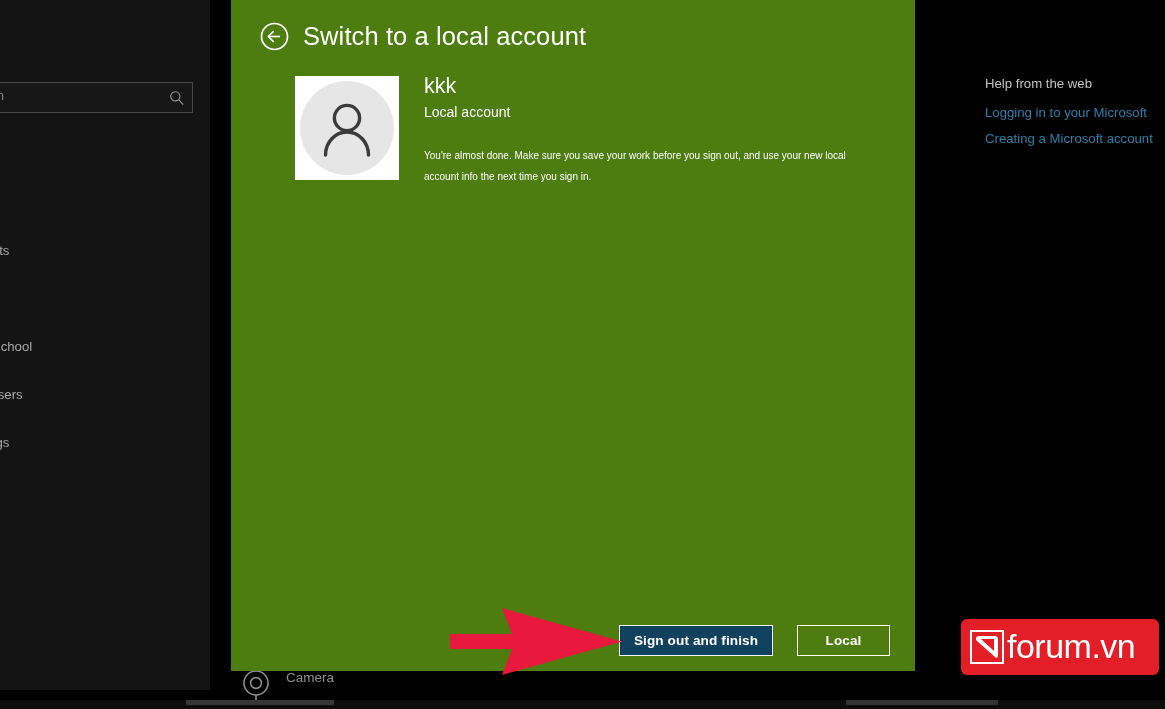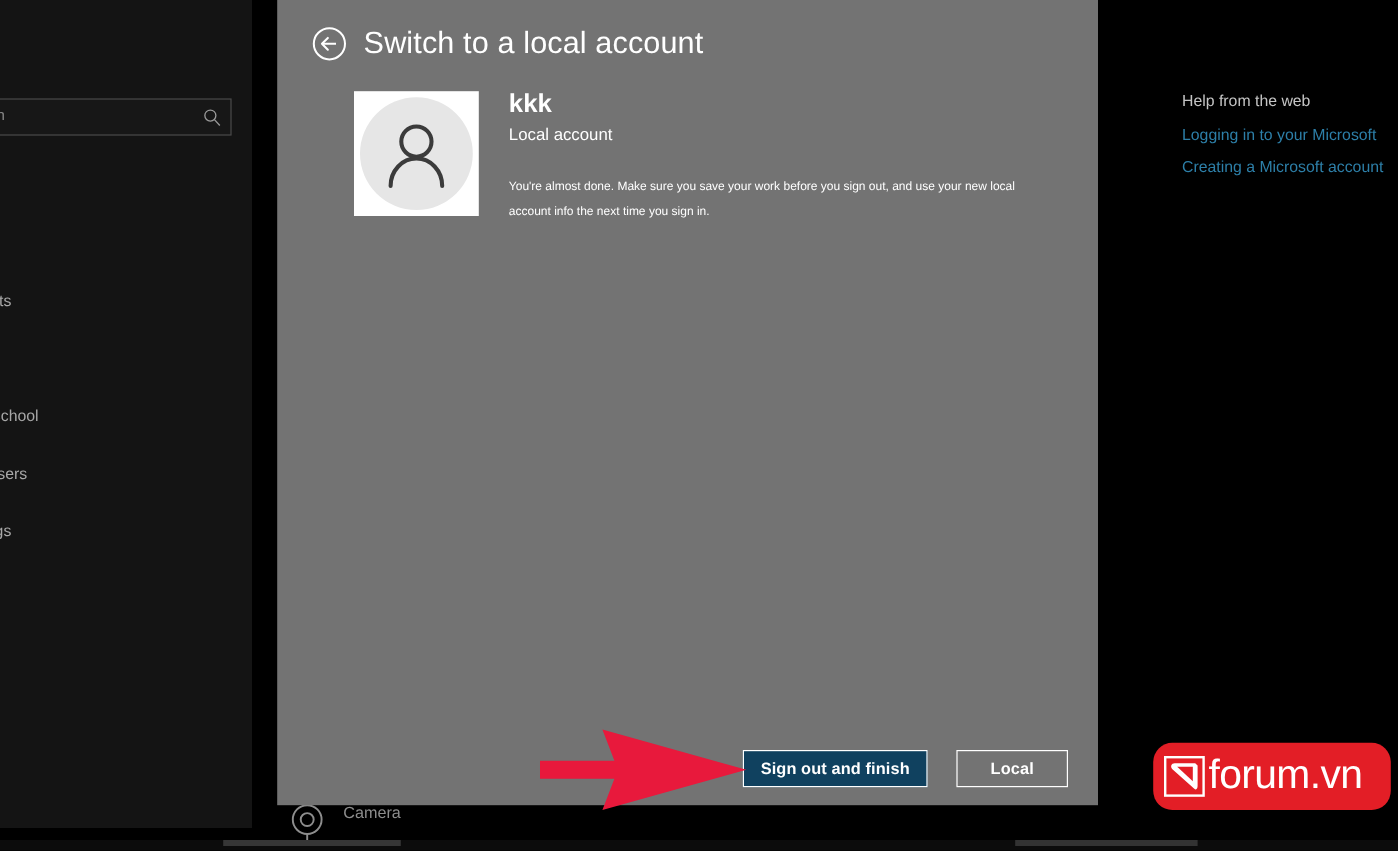--- a/index.html
+++ b/index.html
@@ -121,21 +121,21 @@
     width: 152px; height: 5px;
     background: #5a5a5a;
     opacity: .5;
   }
 
   
   #dialog {
     position: absolute;
     left: 231px; top: 0;
     width: 684px; height: 671px;
-    background: #737373;
+    background: #4d7c0f;
     overflow: hidden;
   }
   #dialog-header {
     position: absolute;
     left: 29px; top: 22px;
     display: flex;
     align-items: center;
   }
   #back-button {
     width: 29px; height: 29px;
@@ -167,21 +167,21 @@
     position: absolute;
     left: 22px; top: 22px;
     width: 60px; height: 60px;
   }
 
   #account-name {
     position: absolute;
     left: 193px; top: 74px;
     font-size: 21.5px;
     color: #ffffff;
-    font-weight: 700;
+    font-weight: 400;
     white-space: nowrap;
   }
   #account-type {
     position: absolute;
     left: 193px; top: 104px;
     font-size: 14px;
     color: #ffffff;
     white-space: nowrap;
   }
   #dialog-body {
@@ -231,21 +231,21 @@
     width: 180px; height: 72px;
     pointer-events: none;
   }
 
   
   #watermark {
     position: absolute;
     left: 961px; top: 619px;
     width: 198px; height: 56px;
     background: #e31e26;
-    border-radius: 16px;
+    border-radius: 6px;
     display: flex;
     align-items: center;
     box-shadow: 2px 3px 5px rgba(0,0,0,.55);
   }
   #watermark-logo {
     width: 34px; height: 34px;
     margin-left: 9px;
     margin-right: 3px;
     border: 2px solid #ffffff;
     box-sizing: border-box;

